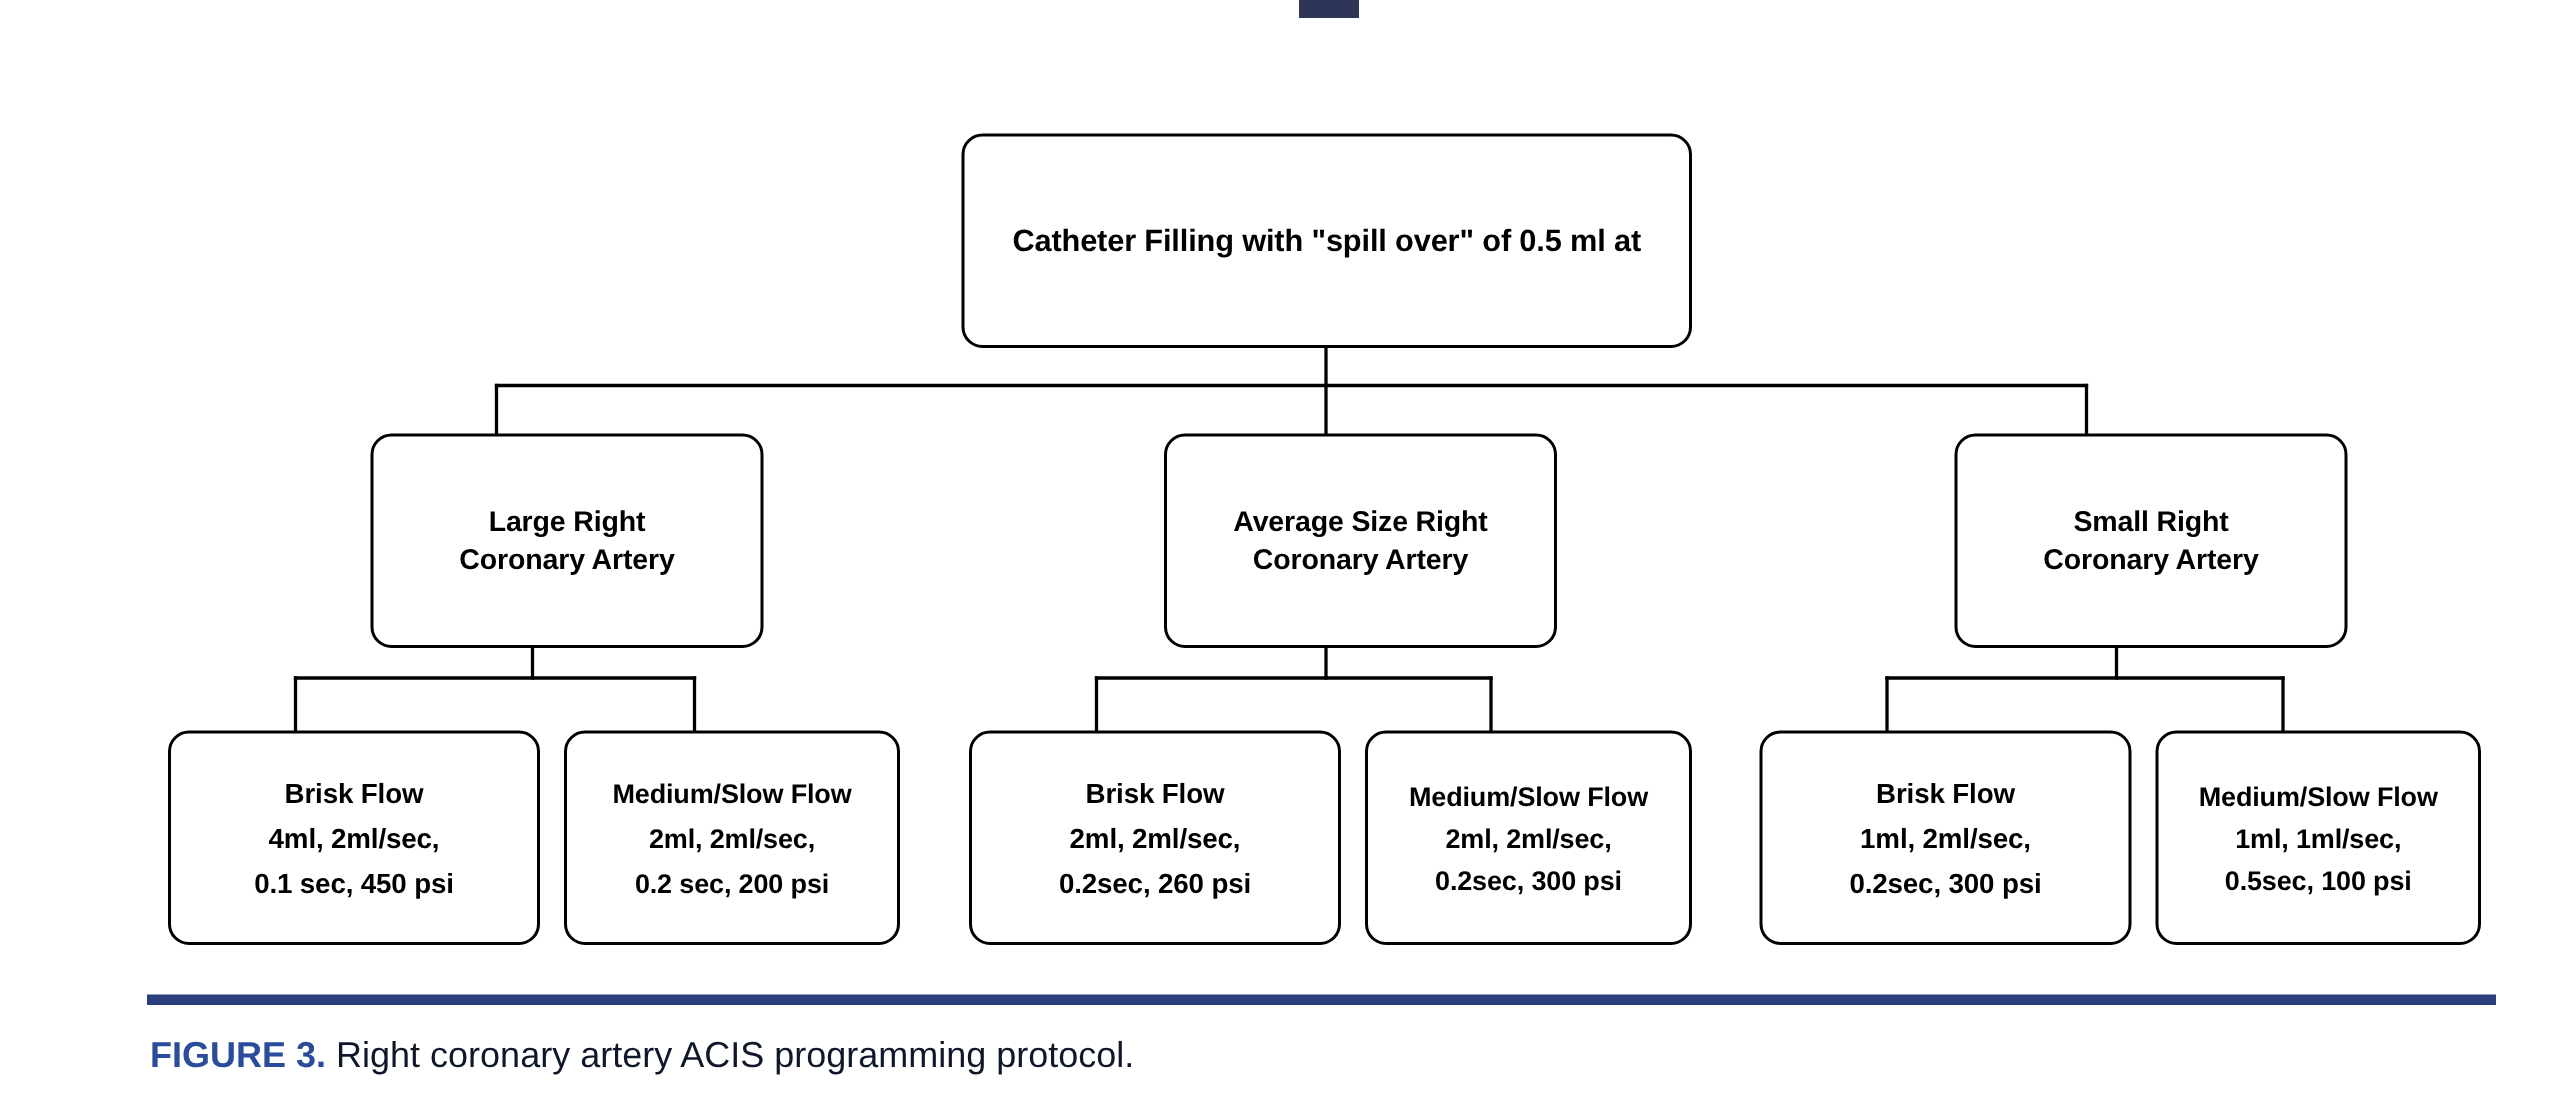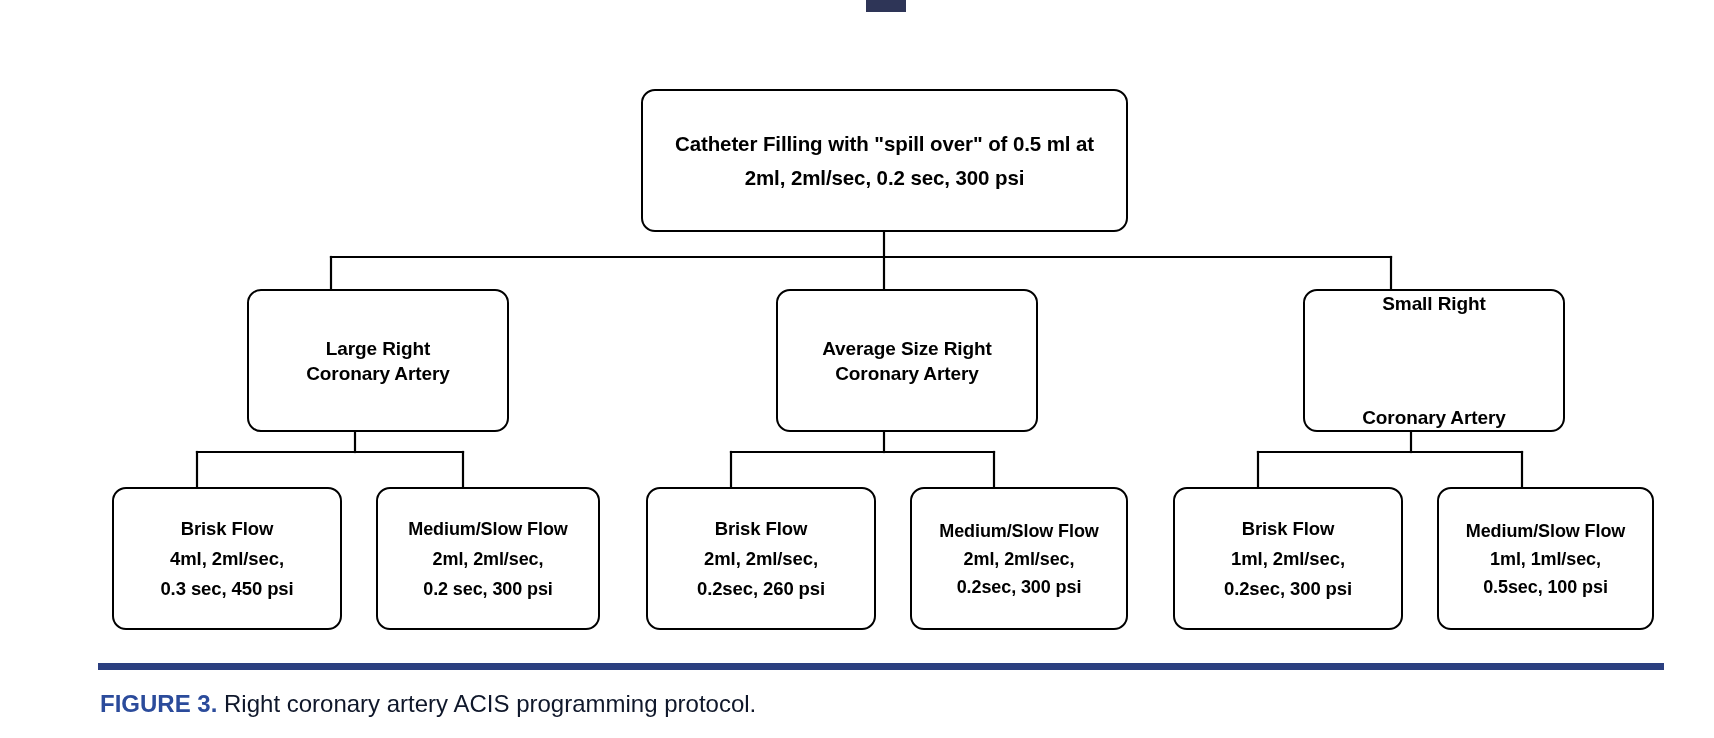--- a/index.html
+++ b/index.html
@@ -63,25 +63,25 @@
 
   .node-mid {
     top: 289px;
     width: 262px;
     height: 143px;
     font-size: 19px;
     line-height: 25px;
   }
   .mid-1 { left: 247px; }
   .mid-2 { left: 776px; }
-  .mid-3 { left: 1303px; justify-content: space-between; }
+  .mid-3 { left: 1303px; }
 
   .node-leaf {
     top: 487px;
-    width: 230px;
+    width: 248px;
     height: 143px;
     font-size: 18.5px;
     line-height: 30px;
   }
   .leaf-1 { left: 112px; }
   .leaf-2 { left: 376px; width: 224px; font-size: 18px; }
   .leaf-3 { left: 646px; }
   .leaf-4 { left: 910px; width: 218px; font-size: 18px; line-height: 28px; }
   .leaf-5 { left: 1173px; }
   .leaf-6 { left: 1437px; width: 217px; font-size: 18px; line-height: 28px; }
@@ -150,48 +150,47 @@
 
       <line x1="1411" y1="432" x2="1411" y2="452"></line>
       <line x1="1258" y1="452" x2="1522" y2="452"></line>
       <line x1="1258" y1="452" x2="1258" y2="487"></line>
       <line x1="1522" y1="452" x2="1522" y2="487"></line>
     </g>
   </svg>
 
   <div class="node node-root">
     <span class="ln">Catheter Filling with "spill over" of 0.5 ml at</span>
-    <span class="ln">2ml, 2ml/sec, 0.2 sec, 300 psi</span>
   </div>
 
   <div class="node node-mid mid-1">
     <span class="ln">Large Right</span>
     <span class="ln">Coronary Artery</span>
   </div>
 
   <div class="node node-mid mid-2">
     <span class="ln">Average Size Right</span>
     <span class="ln">Coronary Artery</span>
   </div>
 
   <div class="node node-mid mid-3">
     <span class="ln">Small Right</span>
     <span class="ln">Coronary Artery</span>
   </div>
 
   <div class="node node-leaf leaf-1">
     <span class="ln">Brisk Flow</span>
     <span class="ln">4ml, 2ml/sec,</span>
-    <span class="ln">0.3 sec, 450 psi</span>
+    <span class="ln">0.1 sec, 450 psi</span>
   </div>
 
   <div class="node node-leaf leaf-2">
     <span class="ln">Medium/Slow Flow</span>
     <span class="ln">2ml, 2ml/sec,</span>
-    <span class="ln">0.2 sec, 300 psi</span>
+    <span class="ln">0.2 sec, 200 psi</span>
   </div>
 
   <div class="node node-leaf leaf-3">
     <span class="ln">Brisk Flow</span>
     <span class="ln">2ml, 2ml/sec,</span>
     <span class="ln">0.2sec, 260 psi</span>
   </div>
 
   <div class="node node-leaf leaf-4">
     <span class="ln">Medium/Slow Flow</span>

